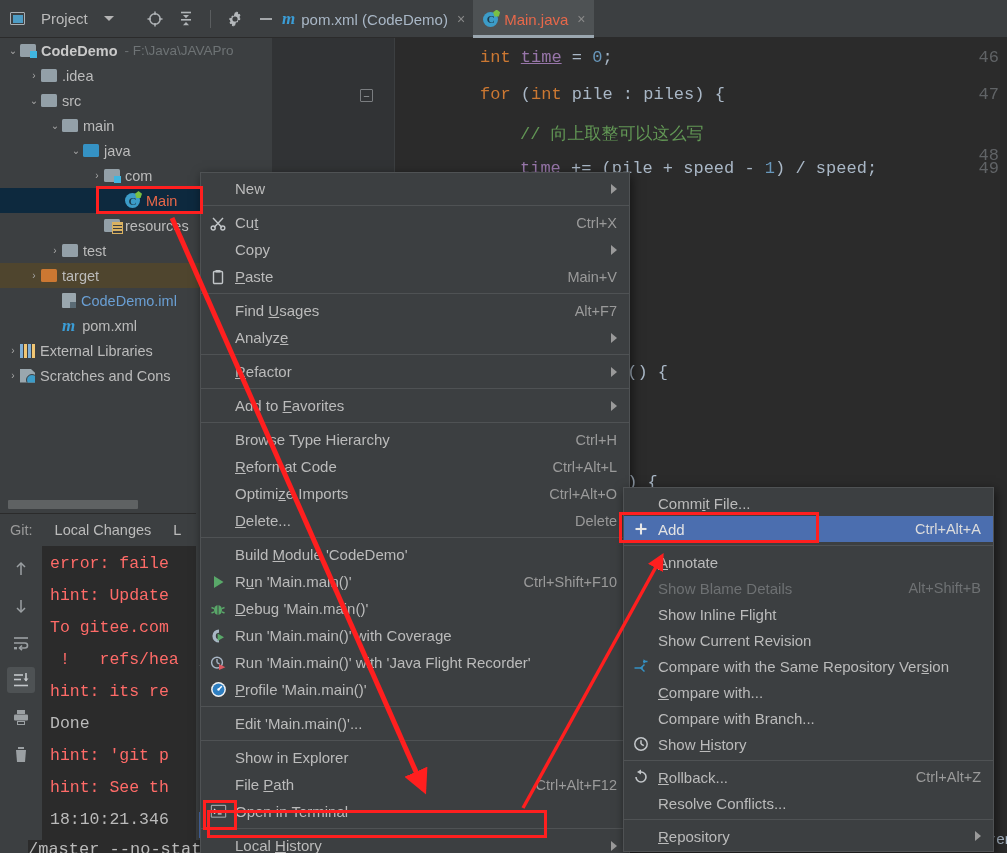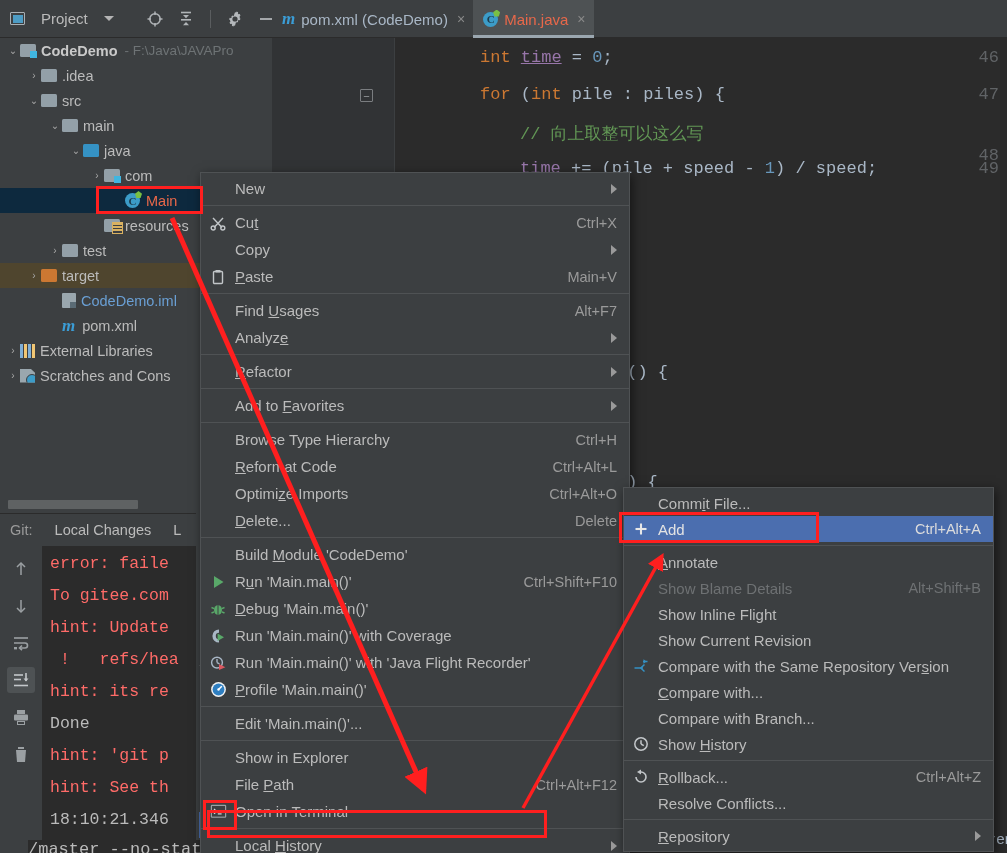--- a/index.html
+++ b/index.html
@@ -407,22 +407,22 @@
       <span class="gs-ico">
         <svg width="20" height="20" viewBox="0 0 20 20">
           <rect x="7" y="3" width="6" height="2" fill="#9ba0a3"></rect>
           <path d="M5 6 H15 L14 18 H6 Z" fill="#9ba0a3"></path>
         </svg>
       </span>
     </div>
 
     <div id="gitconsole">
         <div class="gline gl-red">error: faile</div>
+        <div class="gline gl-red">hint: Update</div>
         <div class="gline gl-red">To gitee.com</div>
-        <div class="gline gl-red">hint: Update</div>
         <div class="gline gl-red"> !   refs/hea</div>
         <div class="gline gl-red">hint: its re</div>
         <div class="gline gl-gray">Done</div>
         <div class="gline gl-red">hint: 'git p</div>
         <div class="gline gl-red">hint: See th</div>
         <div class="gline gl-gray">18:10:21.346</div>
         <div class="gline gl-gray">18:10:23.444</div>
       </div>
   </div>
 

